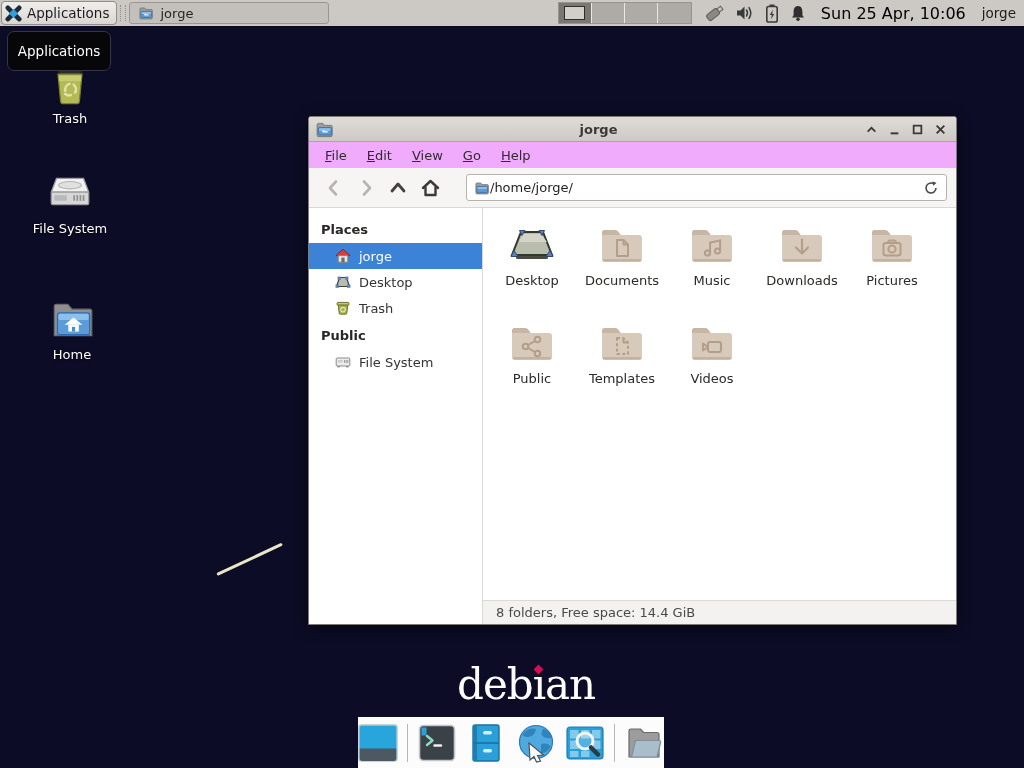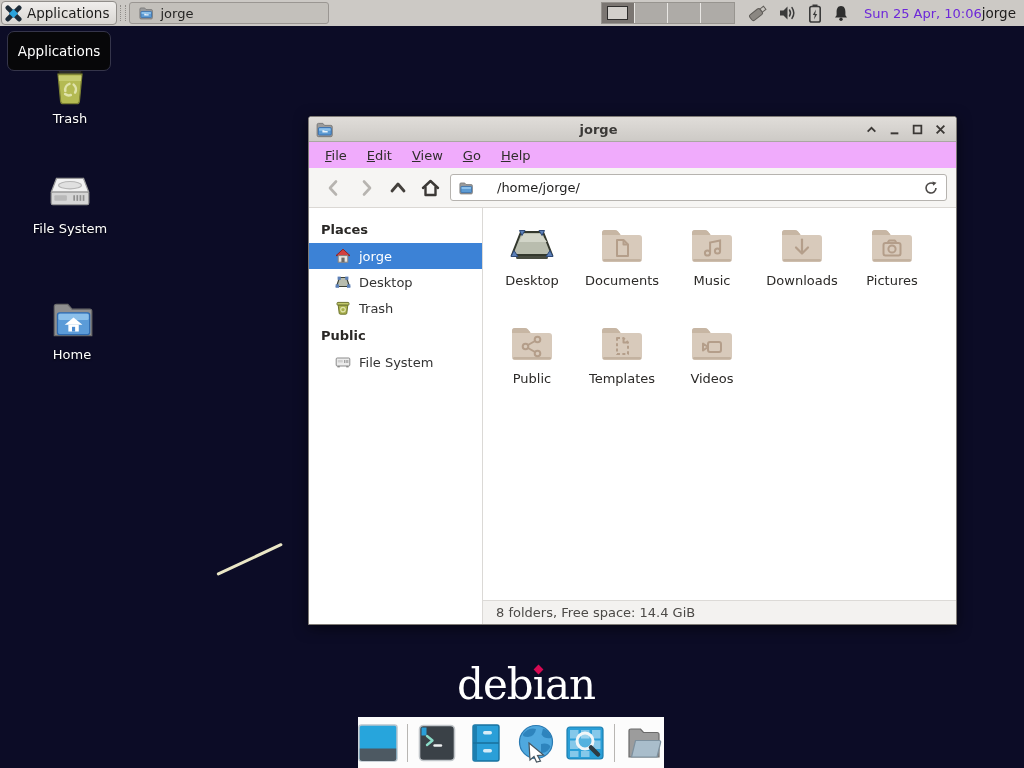--- a/index.html
+++ b/index.html
@@ -14,21 +14,21 @@
   .task-btn { display:flex; align-items:center; gap:6px; width:200px; height:22px; padding:0 8px; border:1px solid #9a9692; border-radius:3px; background:#c3c0bb; }
   .task-btn span { color:#262524; }
   .panel-spacer { flex:1; }
   .pager { display:flex; height:22px; border:1px solid #97948f; margin-right:12px; }
   .pager .ws { width:33px; height:100%; background:#aeaba7; border-right:1px solid #e9e7e4; position:relative; }
   .pager .ws:last-child { border-right:none; }
   .pager .ws.active { background:#7b7672; }
   .pager .ws.active .mini-win { position:absolute; left:5px; top:3px; width:21px; height:14px; background:#d2cfcb; border:1px solid #2e2d2c; }
   .tray { display:flex; align-items:center; gap:9px; margin-right:14px; }
   .tray svg { display:block; }
-  .clock { font-size:13px; color:#6d28d9; white-space:nowrap; }
+  .clock { font-size:16px; color:#000000; margin-right:16px; white-space:nowrap; }
   .user { font-size:13.5px; color:#1d1c1b; margin-right:2px; }
 
   
   .tooltip { position:absolute; left:7px; top:31px; width:104px; height:40px; background:#070709; border:1px solid #35354a; border-radius:7px; color:#fff; display:flex; align-items:center; justify-content:center; font-size:13.5px; z-index:60; }
 
   
   .desk-icon { position:absolute; width:100px; display:flex; flex-direction:column; align-items:center; gap:5px; }
   .desk-icon .lbl { color:#fff; text-shadow:0 1px 2px rgba(0,0,0,.9); font-size:13px; }
   .di-trash { left:20px; top:56px; }
   .di-fs { left:20px; top:168px; }
@@ -41,21 +41,21 @@
   .window { position:absolute; left:308px; top:116px; width:649px; height:509px; background:#fff; border:1px solid #7f7b76; border-radius:3px 3px 0 0; box-shadow:0 3px 14px rgba(0,0,0,.55); display:flex; flex-direction:column; }
   .titlebar { height:25px; background:linear-gradient(#e0ddd9,#cdcac6); border-bottom:1px solid #aaa7a2; border-radius:2px 2px 0 0; display:flex; align-items:center; padding:0 8px 0 6px; }
   .titlebar .title { flex:1; text-align:center; font-weight:bold; font-size:13px; color:#3b3937; }
   .win-btns { display:flex; gap:7px; }
   .win-btn { width:16px; height:16px; display:flex; align-items:center; justify-content:center; }
   .menubar { height:26px; background:#f0abfc; display:flex; align-items:center; padding-left:6px; }
   .menu-item { padding:4px 10px; color:#2f2d2b; }
   .menu-item::first-letter { text-decoration:underline; }
   .toolbar { height:40px; background:#f6f5f3; border-bottom:1px solid #dbd8d4; display:flex; align-items:center; padding:0 9px; }
   .nav-btn { width:32px; height:28px; display:flex; align-items:center; justify-content:center; border-radius:3px; }
-  .pathbar { flex:1; height:27px; margin-left:4px; background:#fff; border:1px solid #b6b3af; border-radius:3px; display:flex; align-items:center; padding:12px 7px; gap:23px; }
+  .pathbar { flex:1; height:27px; margin-left:20px; background:#fff; border:1px solid #b6b3af; border-radius:3px; display:flex; align-items:center; padding:12px 7px; gap:0; }
   .pathbar .path-text { flex:1; color:#1e1d1c; }
   .win-content { flex:1; display:flex; min-height:0; }
   .sidebar { width:174px; border-right:1px solid #dbd9d6; background:#fff; padding-top:7px; }
   .side-header { font-weight:bold; color:#2a2826; padding:7px 12px 6px 12px; }
   .side-item { height:26px; display:flex; align-items:center; gap:8px; padding-left:26px; color:#333; }
   .side-item.selected { background:#3c82d6; color:#fff; }
   .right-pane { flex:1; display:flex; flex-direction:column; min-width:0; }
   .fileview { flex:1; padding:14px 0 0 4px; display:grid; grid-template-columns:repeat(5,90px); grid-auto-rows:98px; }
   .file-cell { width:90px; display:flex; flex-direction:column; align-items:center; }
   .file-cell .lbl { margin-top:3px; color:#2c2a28; }

